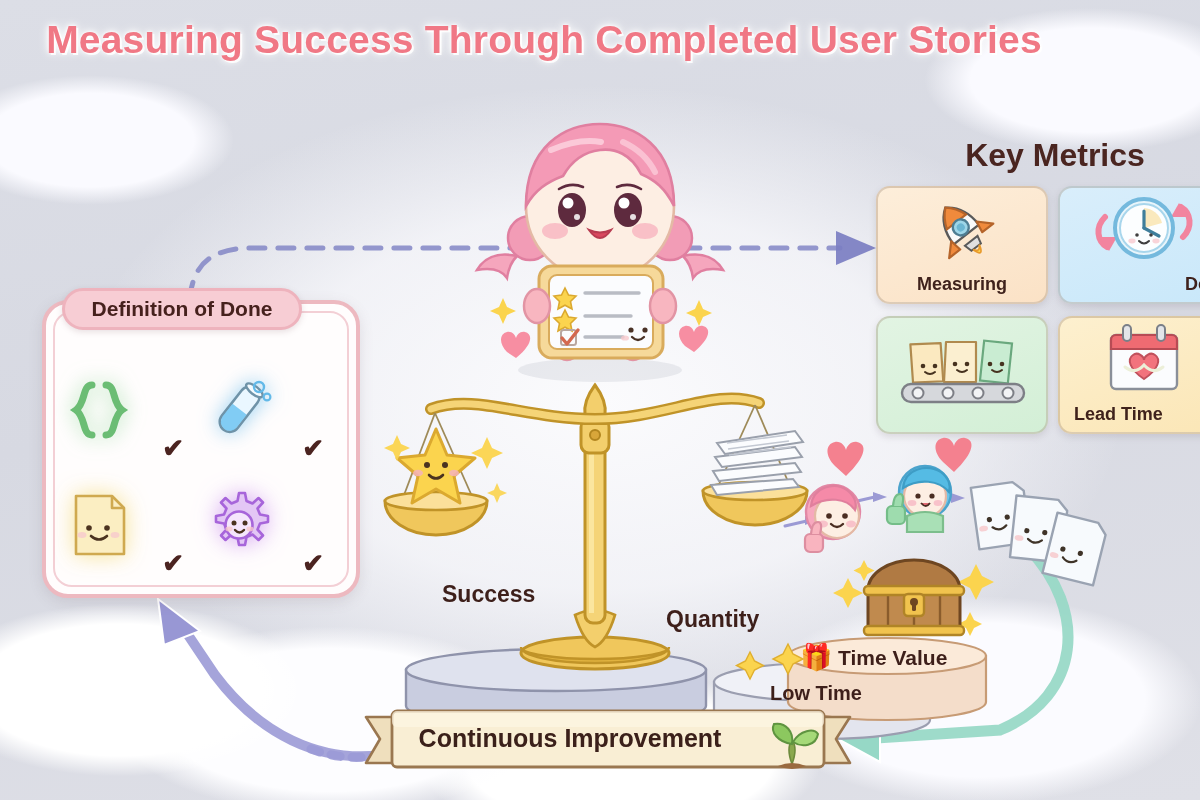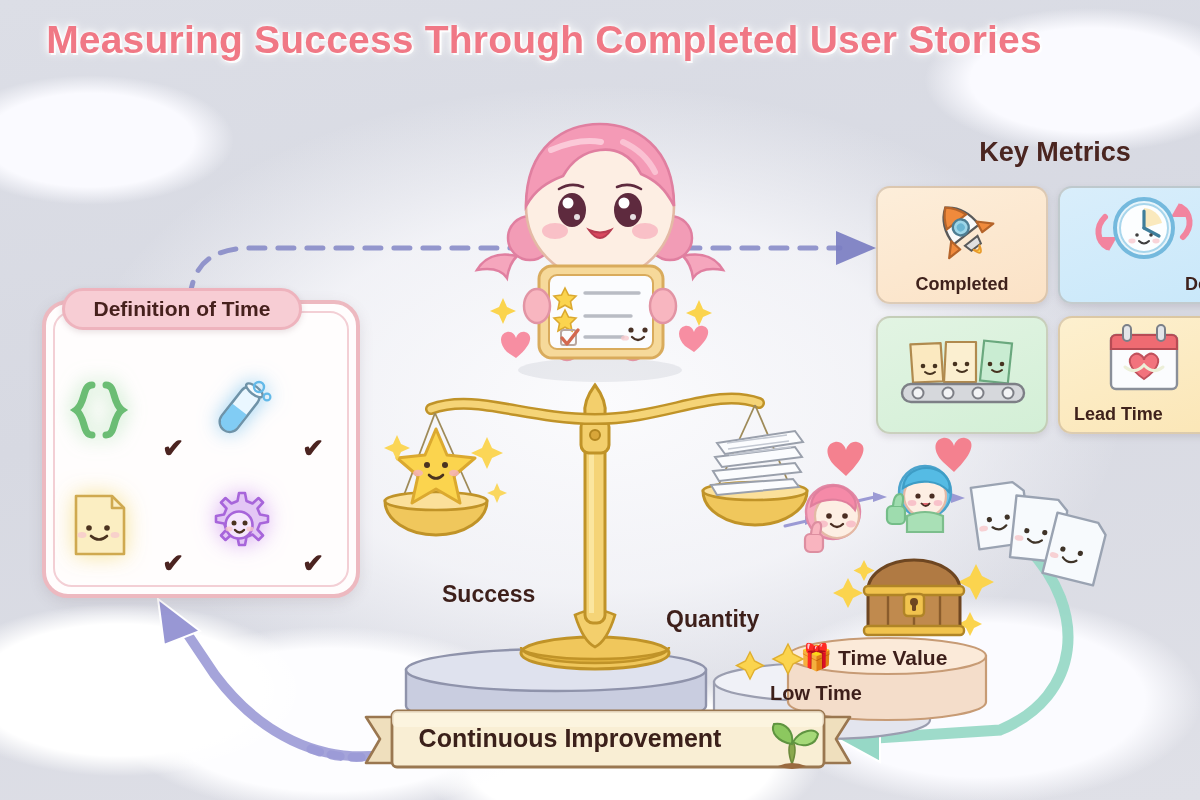--- a/index.html
+++ b/index.html
@@ -91,21 +91,21 @@
   .glow-green  { filter: drop-shadow(0 0 10px rgba(140,215,150,0.75)); }
   .glow-blue   { filter: drop-shadow(0 0 10px rgba(130,200,240,0.8)); }
   .glow-yellow { filter: drop-shadow(0 0 11px rgba(245,225,140,0.9)); }
   .glow-purple { filter: drop-shadow(0 0 11px rgba(205,150,240,0.8)); }
 
   
   .km-title {
     position: absolute;
     left: 940px; top: 137px;
     width: 230px; text-align: center;
-    font-size: 27px; font-weight: bold; color: #4a2520;
+    font-size: 32px; font-weight: bold; color: #4a2520;
   }
   .km-card {
     position: absolute;
     border-radius: 14px;
     border: 2px solid rgba(160,140,120,0.35);
     box-shadow: 0 3px 7px rgba(110,100,110,0.18);
     overflow: hidden;
   }
   .km-card .km-ico {
     position: absolute; left: 0; right: 0; top: 8px;
@@ -181,21 +181,21 @@
   </svg>
 
   <svg class="abs" style="left:820px; top:540px;" width="320" height="250">
     <path d="M 208,8 C 268,70 262,156 180,190 L 56,198" fill="none" stroke="#96d8c6" stroke-width="11" stroke-linecap="round" opacity="0.92"></path>
     <path d="M 16,198 L 60,174 L 60,222 Z" fill="#96d8c6" stroke="#ffffff" stroke-width="2"></path>
   </svg>
 
   <div class="dod-card">
     <div class="dod-inner"></div>
   </div>
-  <div class="dod-badge">Definition of Time</div>
+  <div class="dod-badge">Definition of Done</div>
 
   <div class="dod-grid">
 
     <div class="dod-item">
       <div class="dod-icon glow-green">
         <svg viewBox="0 0 74 74" width="74" height="74">
           <path d="M30 12 C20 12 24 30 14 37 C24 44 20 62 30 62" fill="none" stroke="#6bbd74" stroke-width="7" stroke-linecap="round"></path>
           <path d="M44 12 C54 12 50 30 60 37 C50 44 54 62 44 62" fill="none" stroke="#6bbd74" stroke-width="7" stroke-linecap="round"></path>
         </svg>
       </div>
@@ -260,21 +260,21 @@
           <path d="M24 36 L12 48 L26 48 Z" fill="#f08a3c" stroke="#b5642a" stroke-width="2.2" stroke-linejoin="round"></path>
           <path d="M56 36 L68 48 L54 48 Z" fill="#f08a3c" stroke="#b5642a" stroke-width="2.2" stroke-linejoin="round"></path>
           <path d="M40 6 C46 11 50 18 52 24 L28 24 C30 18 34 11 40 6 Z" fill="#f08a3c" stroke="#b5642a" stroke-width="2.2"></path>
           <circle cx="40" cy="31" r="8" fill="#9ed6e8" stroke="#4e7d92" stroke-width="2.4"></circle>
           <circle cx="40" cy="31" r="4" fill="#6cb6d2"></circle>
           <path d="M32 48 h16 l-2 8 h-12 z" fill="#e0e0e0" stroke="#5a5a5a" stroke-width="2"></path>
           <path d="M36 56 q4 14 8 0 q-4 7 -8 0" fill="#fbd24e" stroke="#e89a2c" stroke-width="1.8"></path>
         </g>
       </svg>
     </div>
-    <div class="km-label">Completed</div>
+    <div class="km-label">Measuring</div>
   </div>
 
   <div class="km-card" id="km-done">
     <div class="km-ico">
       <svg viewBox="0 0 110 72" width="120" height="72">
         <path d="M16 24 C6 34 8 48 18 54" fill="none" stroke="#f2849f" stroke-width="6" stroke-linecap="round"></path>
         <path d="M10 44 L20 58 L28 44 Z" fill="#f2849f"></path>
         <path d="M94 44 C104 34 102 20 92 14" fill="none" stroke="#f2849f" stroke-width="6" stroke-linecap="round"></path>
         <path d="M100 24 L90 10 L82 24 Z" fill="#f2849f"></path>
         <circle cx="55" cy="35" r="29" fill="#e8f5fb" stroke="#74b9dd" stroke-width="4"></circle>

